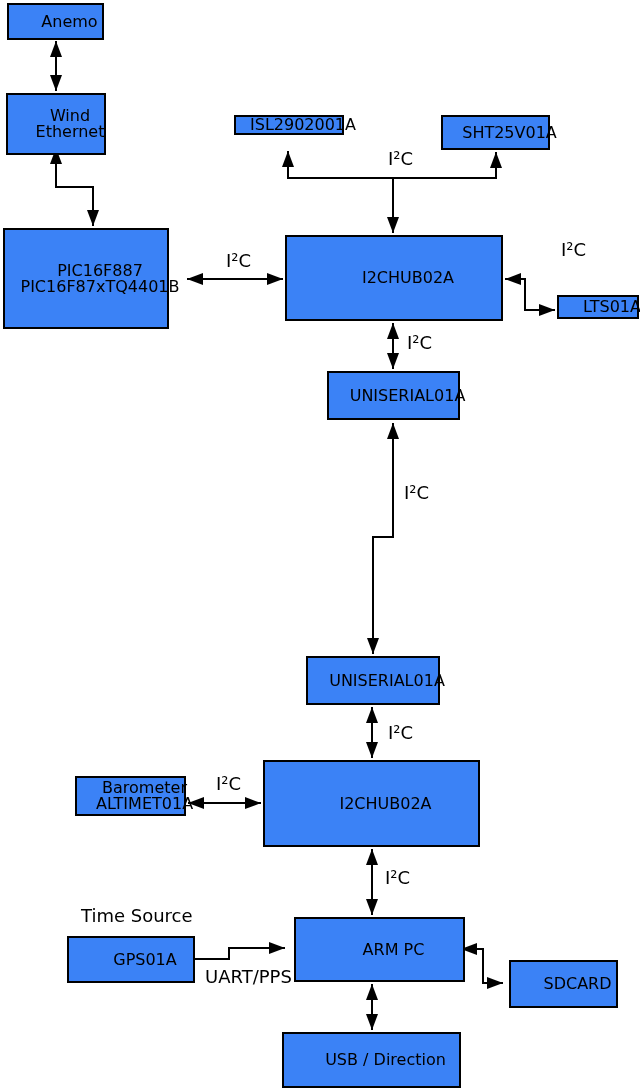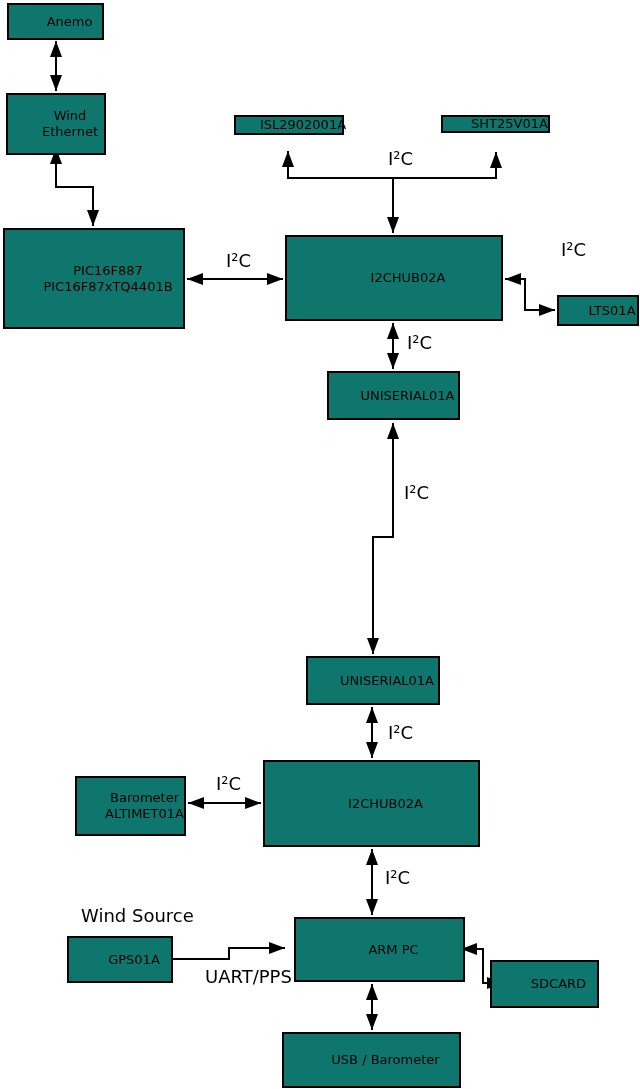--- a/index.html
+++ b/index.html
@@ -8,28 +8,28 @@
     width:640px;height:1089px;
     background:#ffffff;
     font-family:"DejaVu Sans", sans-serif;
     color:#000000;
     overflow:hidden;
   }
   .wires{position:absolute;left:0;top:0;width:640px;height:1089px;}
   .block{
     position:absolute;
     box-sizing:border-box;
-    background:#0f766e;
+    background:#3b82f6;
     border:2px solid #000000;
     display:flex;
     flex-direction:column;
     align-items:center;
     justify-content:center;
     text-align:center;
-    font-size:13px;
+    font-size:16px;
     line-height:16px;
     z-index:2;
     padding-left:28px;
   }
   .lbl{
     position:absolute;
     font-size:18px;
     line-height:15px;
     white-space:nowrap;
     z-index:2;
@@ -80,78 +80,78 @@
 
   <div class="block" style="left:7px;top:3px;width:97px;height:37px">
     <span>Anemo</span>
   </div>
 
   <div class="block" style="left:6px;top:93px;width:100px;height:62px">
     <span>Wind</span>
     <span>Ethernet</span>
   </div>
 
-  <div class="block" style="left:3px;top:228px;width:182px;height:101px">
+  <div class="block" style="left:3px;top:228px;width:166px;height:101px">
     <span>PIC16F887</span>
     <span>PIC16F87xTQ4401B</span>
   </div>
 
   <div class="block" style="left:234px;top:115px;width:110px;height:20px">
     <span>ISL2902001A</span>
   </div>
 
-  <div class="block" style="left:441px;top:115px;width:109px;height:18px">
+  <div class="block" style="left:441px;top:115px;width:109px;height:35px">
     <span>SHT25V01A</span>
   </div>
 
   <div class="block" style="left:285px;top:235px;width:218px;height:86px">
     <span>I2CHUB02A</span>
   </div>
 
-  <div class="block" style="left:557px;top:295px;width:82px;height:31px">
+  <div class="block" style="left:557px;top:295px;width:82px;height:24px">
     <span>LTS01A</span>
   </div>
 
   <div class="block" style="left:327px;top:371px;width:133px;height:49px">
     <span>UNISERIAL01A</span>
   </div>
 
   <div class="block" style="left:306px;top:656px;width:134px;height:49px">
     <span>UNISERIAL01A</span>
   </div>
 
-  <div class="block" style="left:75px;top:776px;width:111px;height:60px">
+  <div class="block" style="left:75px;top:776px;width:111px;height:40px">
     <span>Barometer</span>
     <span>ALTIMET01A</span>
   </div>
 
   <div class="block" style="left:263px;top:760px;width:217px;height:87px">
     <span>I2CHUB02A</span>
   </div>
 
   <div class="block" style="left:294px;top:917px;width:171px;height:65px">
     <span>ARM PC</span>
   </div>
 
-  <div class="block" style="left:67px;top:936px;width:106px;height:47px">
+  <div class="block" style="left:67px;top:936px;width:128px;height:47px">
     <span>GPS01A</span>
   </div>
 
-  <div class="block" style="left:490px;top:960px;width:109px;height:48px">
+  <div class="block" style="left:509px;top:960px;width:109px;height:48px">
     <span>SDCARD</span>
   </div>
 
   <div class="block" style="left:282px;top:1032px;width:179px;height:56px">
-    <span>USB / Barometer</span>
+    <span>USB / Direction</span>
   </div>
 
   <div class="lbl" style="left:388px;top:151px">I²C</div>
   <div class="lbl" style="left:226px;top:253px">I²C</div>
   <div class="lbl" style="left:561px;top:242px">I²C</div>
   <div class="lbl" style="left:407px;top:335px">I²C</div>
   <div class="lbl" style="left:404px;top:485px">I²C</div>
   <div class="lbl" style="left:388px;top:725px">I²C</div>
   <div class="lbl" style="left:216px;top:776px">I²C</div>
   <div class="lbl" style="left:385px;top:870px">I²C</div>
-  <div class="lbl" style="left:81px;top:908px">Wind Source</div>
+  <div class="lbl" style="left:81px;top:908px">Time Source</div>
   <div class="lbl" style="left:205px;top:969px">UART/PPS</div>
 
 </div>
 
 </body></html>

